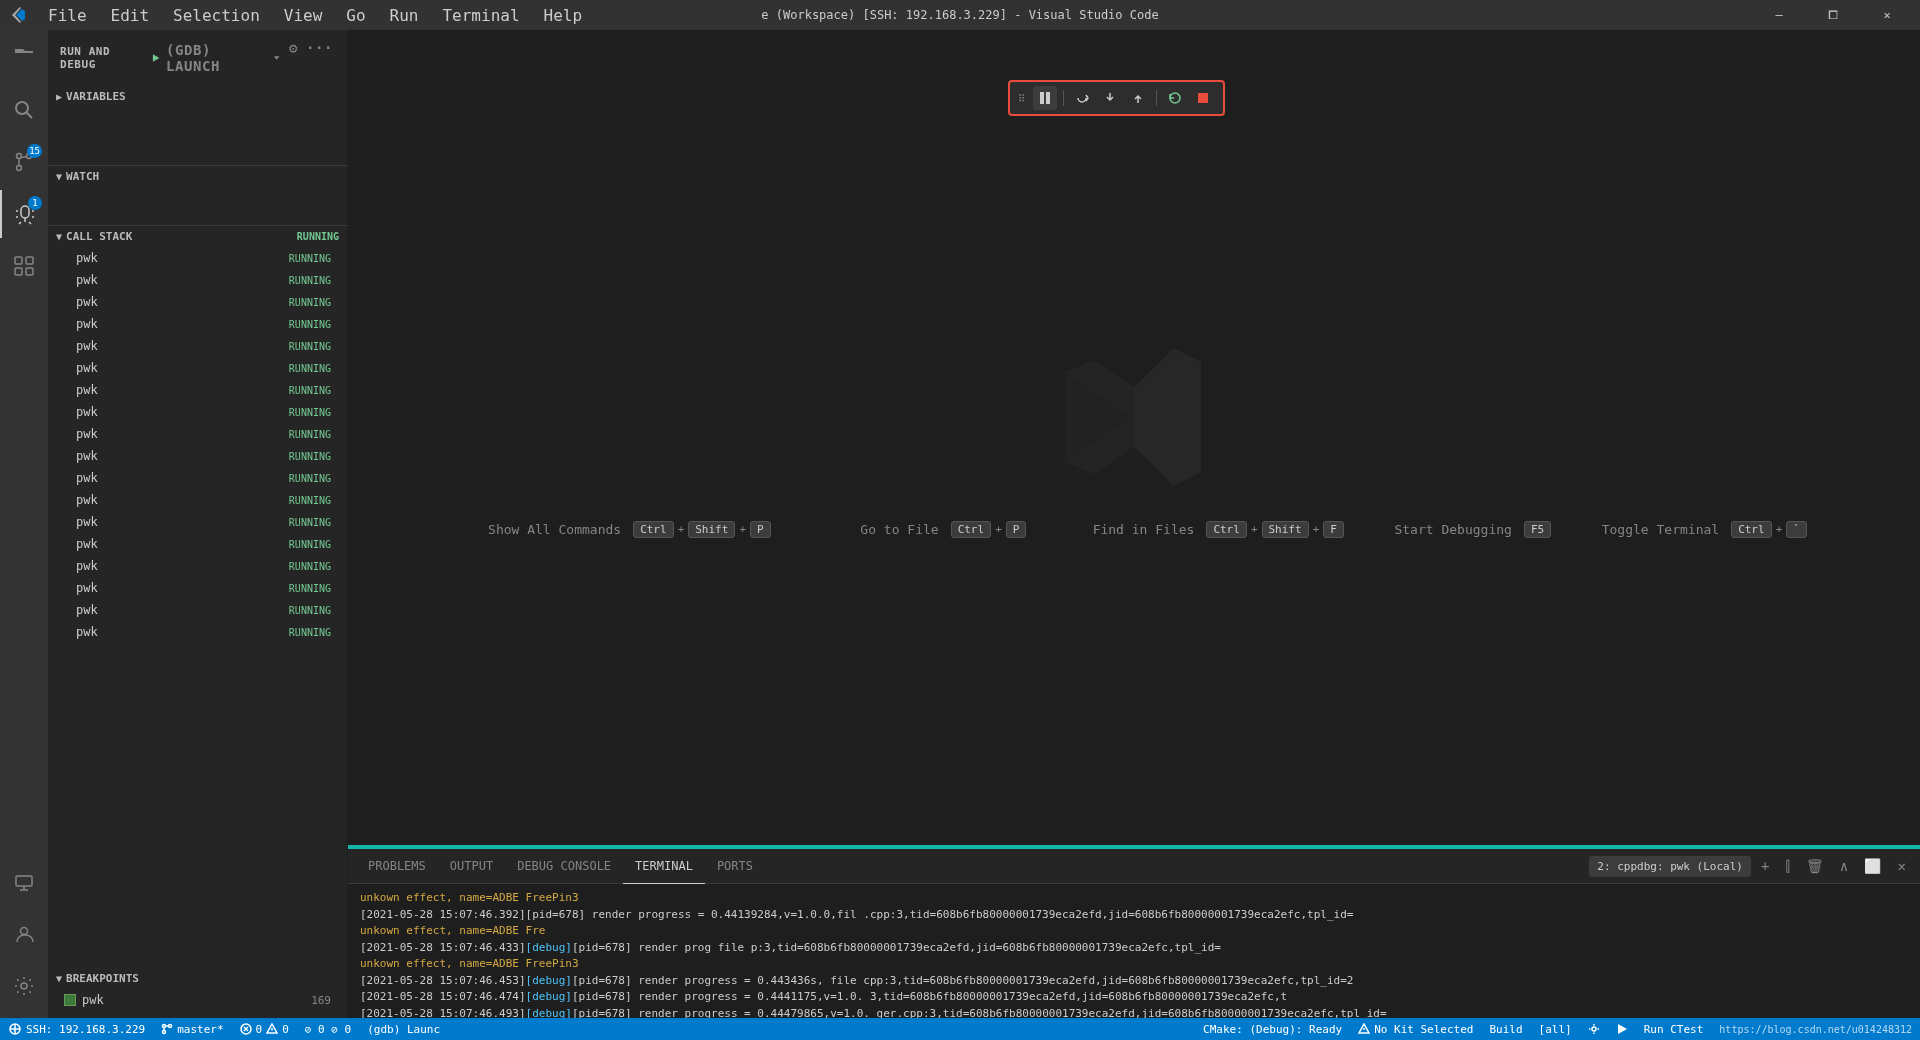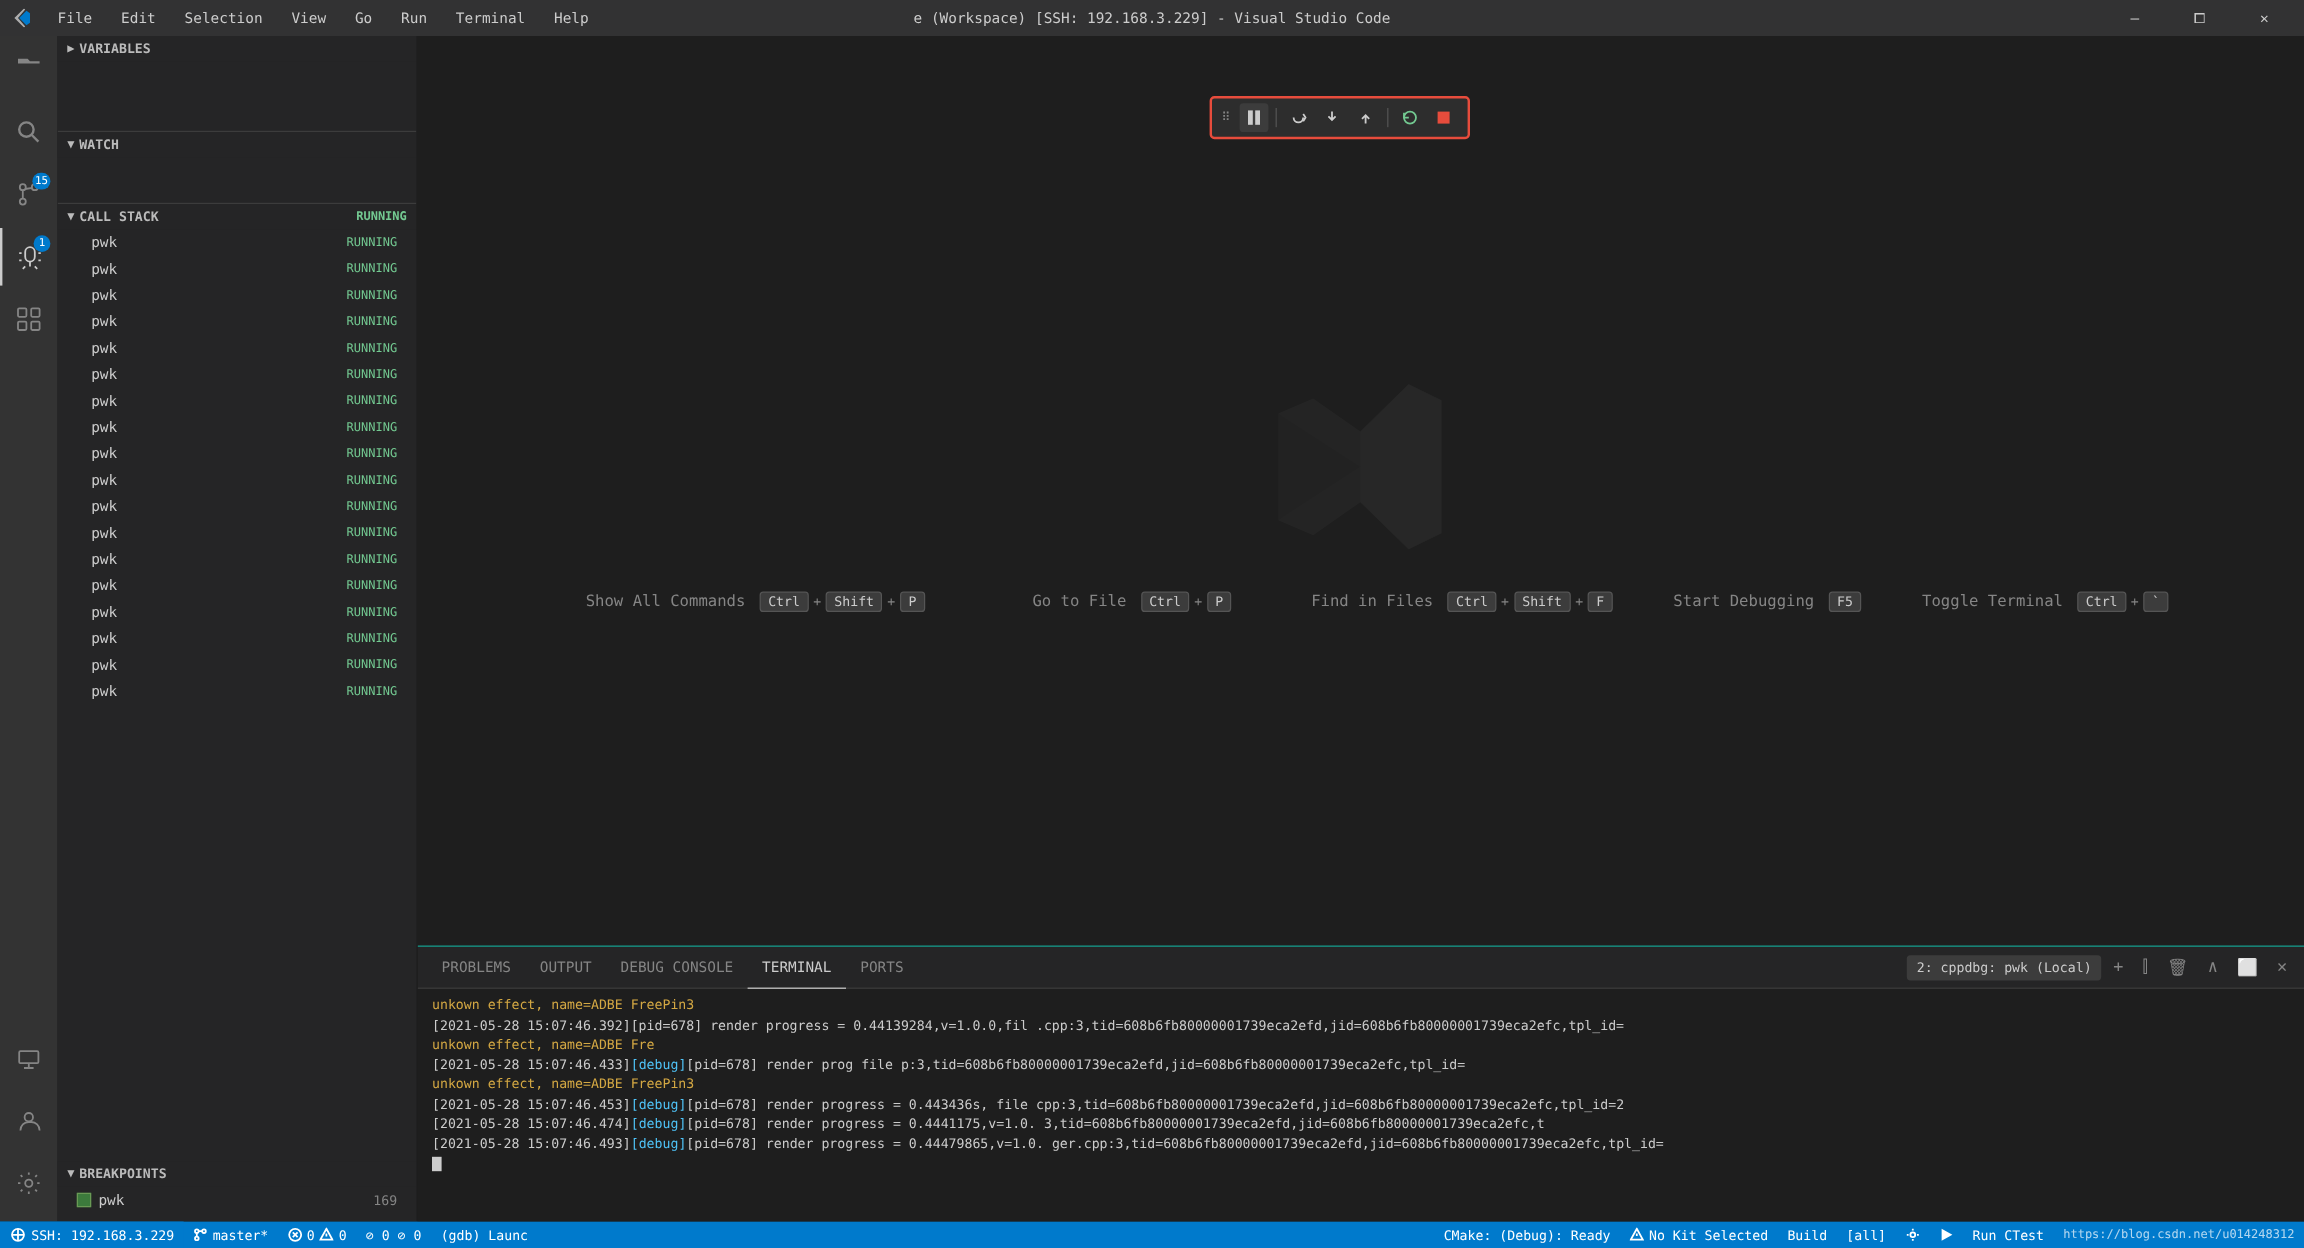--- a/index.html
+++ b/index.html
@@ -25,21 +25,21 @@
       flex-shrink: 0;
     }
     .title-bar-left {
       display: flex;
       align-items: center;
       gap: 8px;
     }
     .title-bar-menu {
       display: flex;
       gap: 12px;
-      font-size: 12px;
+      font-size: 16px;
       color: #cccccc;
     }
     .title-bar-menu span {
       cursor: pointer;
       padding: 2px 6px;
     }
     .title-bar-center {
       font-size: 12px;
       color: #cccccc;
       position: absolute;
@@ -314,23 +314,23 @@
       border: 1px solid #555;
       border-radius: 3px;
       padding: 1px 6px;
       font-size: 11px;
       color: #cccccc;
     }
     .kbd-plus { color: #858585; font-size: 11px; }
 
     
     .terminal-panel {
-      height: 230px;
+      height: 173px;
       background: #1e1e1e;
-      border-top: 1px solid #14b8a6;
+      border-top: 4px solid #14b8a6;
       display: flex;
       flex-direction: column;
       flex-shrink: 0;
     }
     .terminal-tabs {
       height: 35px;
       background: #252526;
       display: flex;
       align-items: center;
       border-bottom: 1px solid #3c3c3c;
@@ -493,20 +493,36 @@
       <div class="activity-item">
         <svg width="22" height="22" viewBox="0 0 22 22" fill="none" stroke="#858585" stroke-width="1.5">
           <circle cx="11" cy="11" r="3"></circle>
           <path d="M11 2v2M11 18v2M4.22 4.22l1.42 1.42M16.36 16.36l1.42 1.42M2 11h2M18 11h2M4.22 17.78l1.42-1.42M16.36 5.64l1.42-1.42"></path>
         </svg>
       </div>
     </div>
   </div>
 
   <div class="sidebar">
+    <div class="sidebar-header">
+      <span>RUN AND DEBUG</span>
+      <div class="sidebar-header-actions">
+        <span style="font-size:11px;color:#cccccc;display:flex;align-items:center;gap:4px;">
+          <svg width="10" height="10" viewBox="0 0 10 10" fill="#73c991">
+              <polygon points="2,1 9,5 2,9"></polygon>
+            </svg>
+          <span>(gdb) Launch</span>
+          <svg width="10" height="10" viewBox="0 0 10 10" fill="#858585">
+              <polygon points="2,3 8,3 5,7"></polygon>
+            </svg>
+        </span>
+        <span>⚙</span>
+        <span>···</span>
+      </div>
+    </div>
 
     <div class="variables-section">
       <div class="section-header">
         <span class="chevron">▶</span>
         <span>VARIABLES</span>
       </div>
     </div>
 
     <div class="watch-section">
       <div class="section-header">

